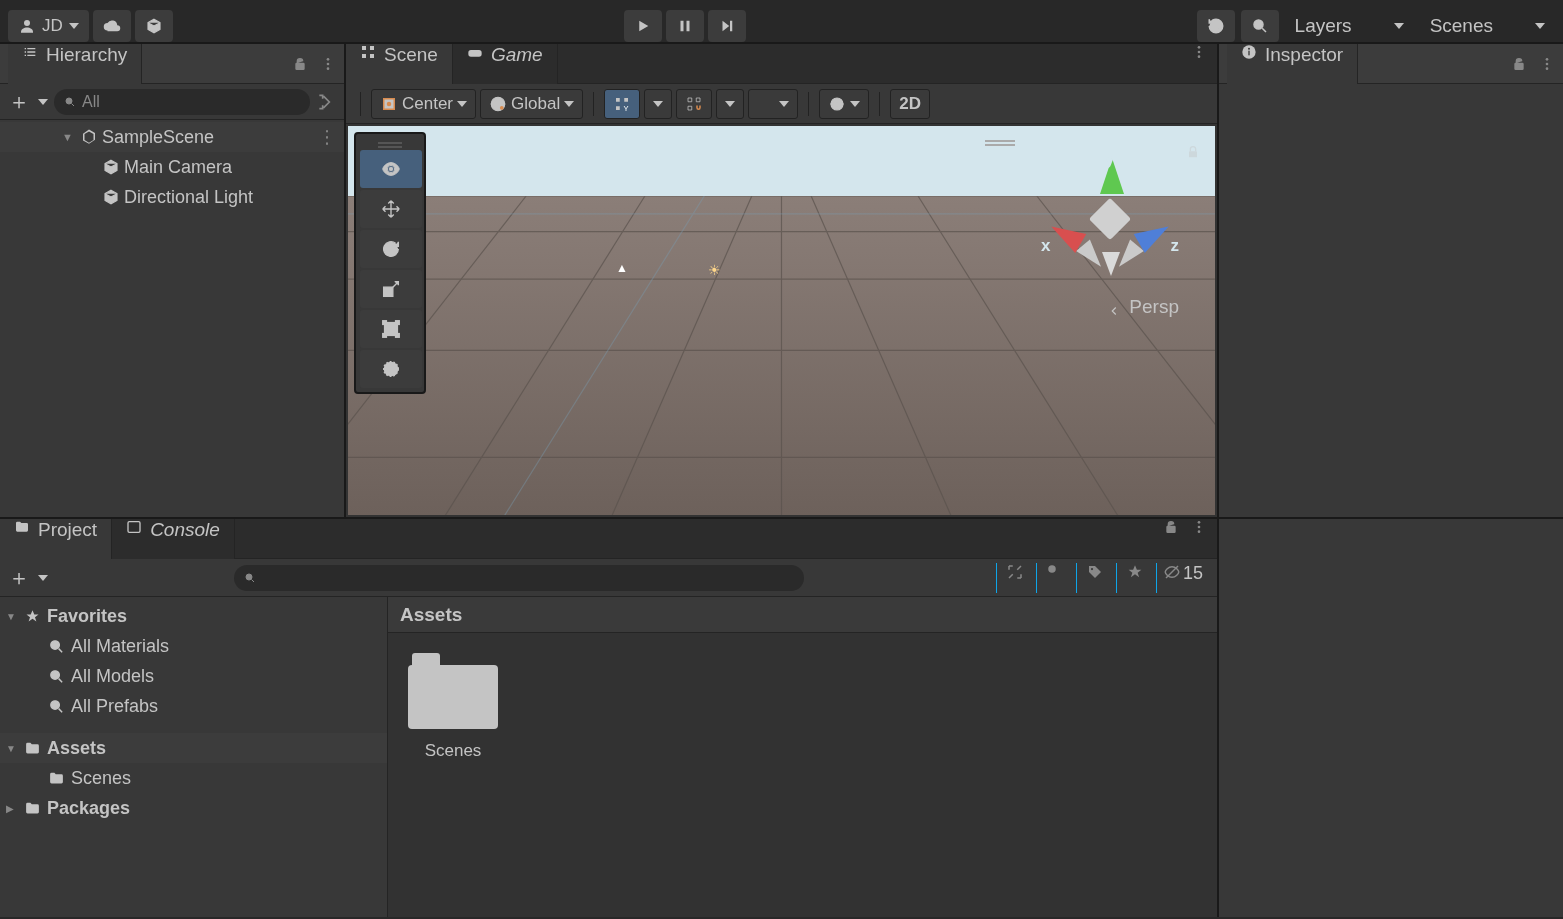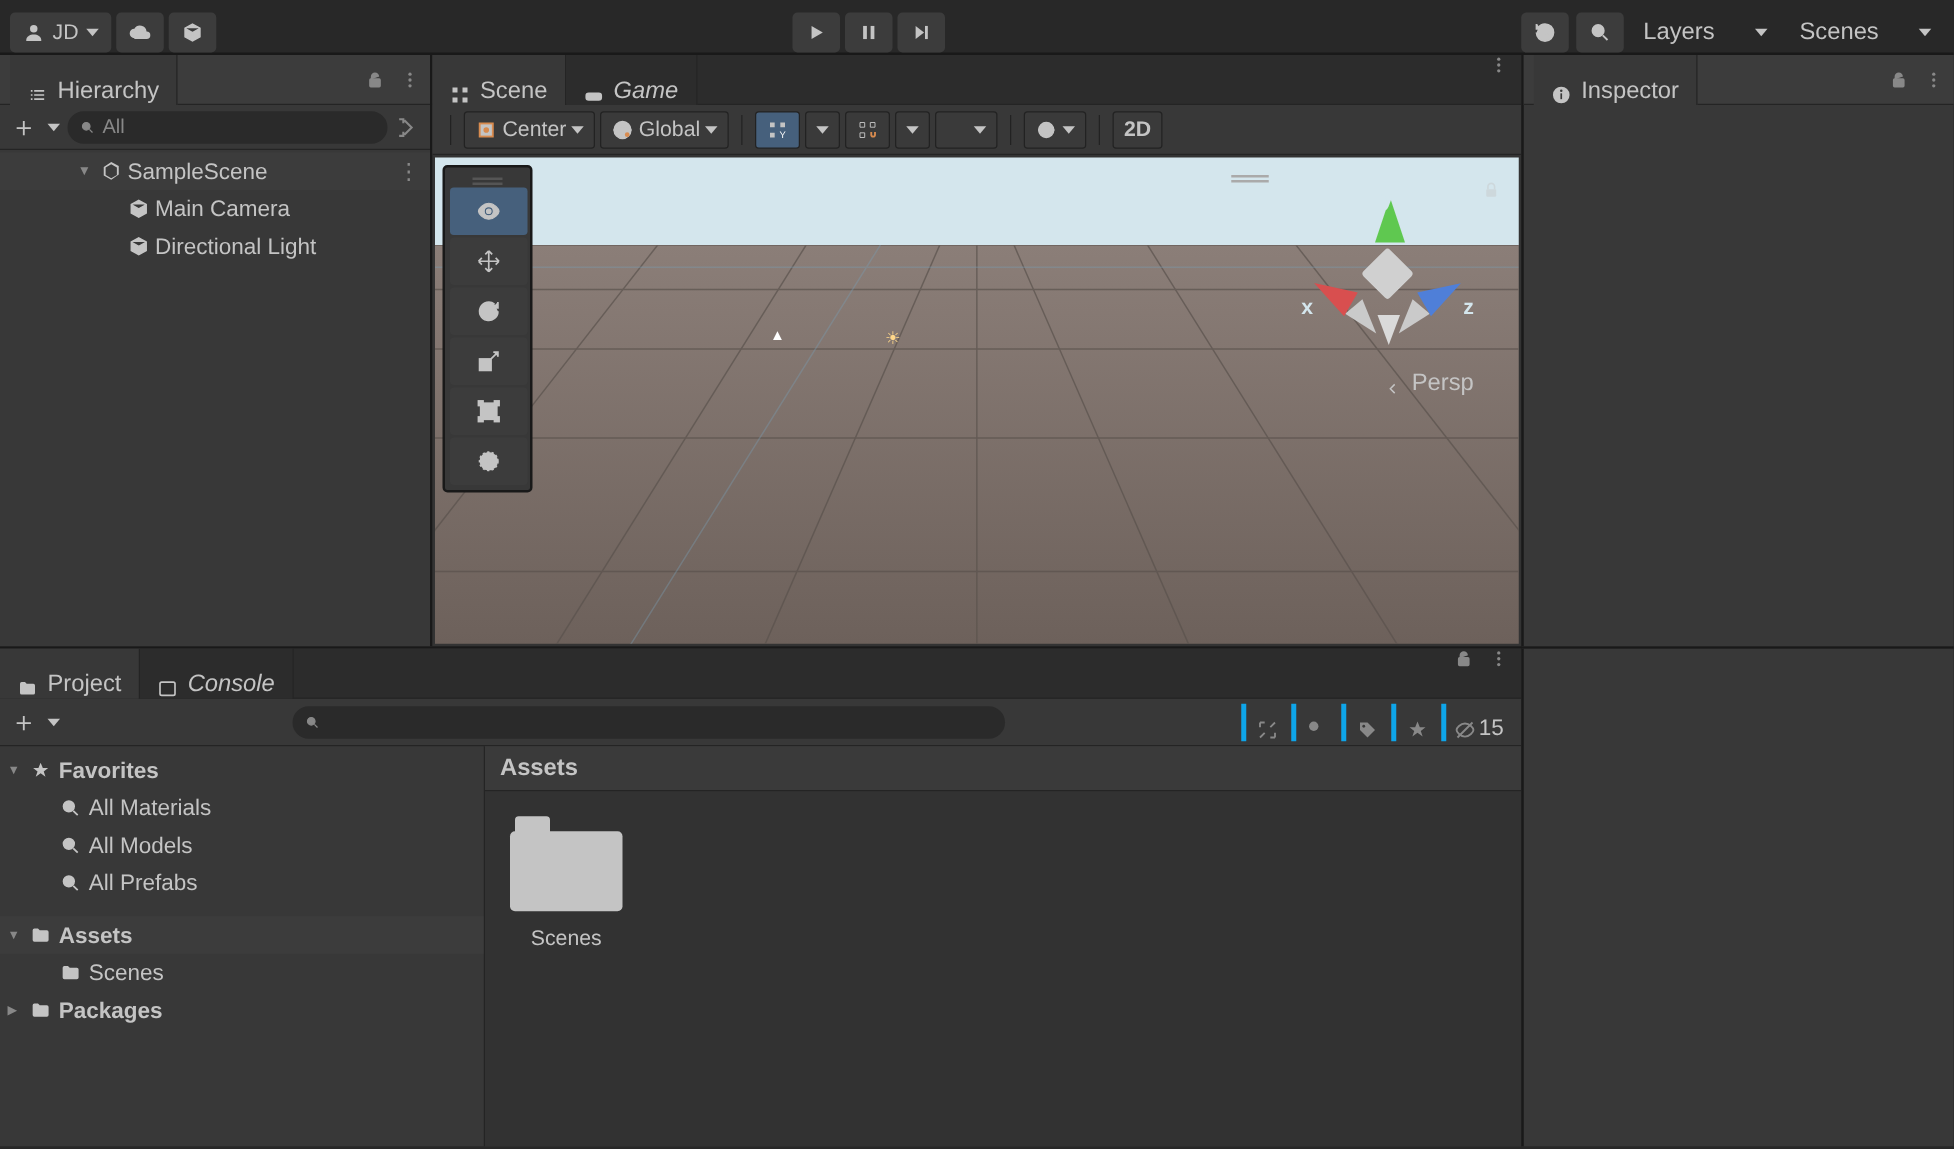--- a/index.html
+++ b/index.html
@@ -3,27 +3,27 @@
 <meta charset="utf-8">
 <style>
 * { margin: 0; padding: 0; box-sizing: border-box; font-family: -apple-system, Arial, sans-serif; user-select: none; }
 body { background: #282828; color: #c4c4c4; width: 1563px; height: 919px; overflow: hidden; }
 
 .toolbar-top { height: 44px; background: #282828; display: flex; align-items: flex-end; padding: 0 8px; gap: 6px; border-bottom: 2px solid #191919; }
 .btn-group { display: flex; gap: 4px; }
 .tb-btn { background: #3c3c3c; border: none; border-radius: 4px; height: 32px; padding: 0 10px; color: #c4c4c4; display: flex; align-items: center; gap: 6px; cursor: pointer; font-size: 17px; }
 .tb-btn svg { width: 18px; height: 18px; fill: #c4c4c4; }
 .spacer { flex: 1; }
-.dropdown-btn { background: transparent; border: none; color: #c4c4c4; font-size: 19px; padding: 0 10px; display: flex; align-items: center; gap: 32px; cursor: pointer; height: 32px; }
+.dropdown-btn { background: transparent; border: none; color: #c4c4c4; font-size: 19px; padding: 0 10px; display: flex; align-items: center; gap: 42px; cursor: pointer; height: 32px; }
 .caret-down { width: 0; height: 0; border-left: 5px solid transparent; border-right: 5px solid transparent; border-top: 6px solid #c4c4c4; }
 
 .main-area { display: flex; height: 473px; }
 .hierarchy-panel { width: 346px; background: #383838; border-right: 2px solid #191919; display: flex; flex-direction: column; }
 .panel-header { height: 40px; background: #3c3c3c; display: flex; align-items: center; padding: 0 8px; border-bottom: 1px solid #242424; position: relative; }
-.tab { background: #383838; height: 40px; display: flex; align-items: flex-end; padding: 0 14px; gap: 8px; font-size: 19px; border-right: 1px solid #242424; }
+.tab { background: #383838; height: 40px; display: flex; align-items: flex-start; padding: 0 14px; gap: 8px; font-size: 19px; border-right: 1px solid #242424; }
 .tab.inactive { background: #2c2c2c; font-style: italic; }
 .tab svg { width: 16px; height: 16px; fill: #c4c4c4; }
 .panel-icons { margin-left: auto; display: flex; gap: 12px; }
 .panel-icons svg { width: 16px; height: 16px; fill: #888; cursor: pointer; }
 
 .hierarchy-toolbar { height: 36px; display: flex; align-items: center; padding: 0 8px; gap: 6px; border-bottom: 1px solid #242424; }
 .plus-btn { font-size: 22px; color: #c4c4c4; cursor: pointer; display: flex; align-items: center; gap: 4px; }
 .search-box { flex: 1; background: #2a2a2a; border-radius: 14px; height: 26px; display: flex; align-items: center; padding: 0 10px; gap: 6px; font-size: 16px; color: #888; }
 .search-box svg { width: 12px; height: 12px; fill: #888; }
 
@@ -68,21 +68,21 @@
 .vp-handle span { display: block; width: 30px; height: 2px; background: #aaa; box-shadow: 0 4px 0 #aaa; }
 .vp-lock { position: absolute; top: 18px; right: 14px; opacity: 0.4; }
 
 .inspector-panel { width: 346px; background: #383838; border-left: 2px solid #191919; }
 
 .bottom-area { height: 400px; display: flex; border-top: 2px solid #191919; }
 .project-panel { flex: 1; background: #383838; display: flex; flex-direction: column; }
 .project-tabs { height: 40px; background: #2c2c2c; display: flex; border-bottom: 1px solid #242424; }
 .project-toolbar { height: 38px; display: flex; align-items: center; padding: 0 8px; gap: 6px; border-bottom: 1px solid #242424; }
 .project-toolbar .search-box { max-width: 570px; margin-left: 180px; }
-.proj-tb-btn { width: 38px; height: 30px; display: flex; align-items: flex-end; justify-content: center; cursor: pointer; border-left: 4px solid #0ea5e9; }
+.proj-tb-btn { width: 38px; height: 30px; display: flex; align-items: flex-start; justify-content: center; cursor: pointer; border-left: 1px solid #0ea5e9; }
 .proj-tb-btn svg { width: 18px; height: 18px; fill: #888; }
 
 .project-body { flex: 1; display: flex; }
 .project-tree { width: 388px; border-right: 1px solid #242424; padding-top: 4px; overflow-y: auto; }
 .project-content { flex: 1; background: #323232; display: flex; flex-direction: column; }
 .breadcrumb { height: 36px; display: flex; align-items: center; padding: 0 12px; font-size: 19px; font-weight: bold; border-bottom: 1px solid #242424; background: #3a3a3a; }
 .asset-grid { flex: 1; padding: 20px; display: flex; flex-wrap: wrap; gap: 20px; align-content: flex-start; }
 .asset-item { width: 90px; display: flex; flex-direction: column; align-items: center; gap: 12px; cursor: pointer; }
 .folder-icon { width: 90px; height: 76px; position: relative; }
 .folder-tab { position: absolute; top: 0; left: 4px; width: 28px; height: 14px; background: #c4c4c4; border-radius: 3px 3px 0 0; }

